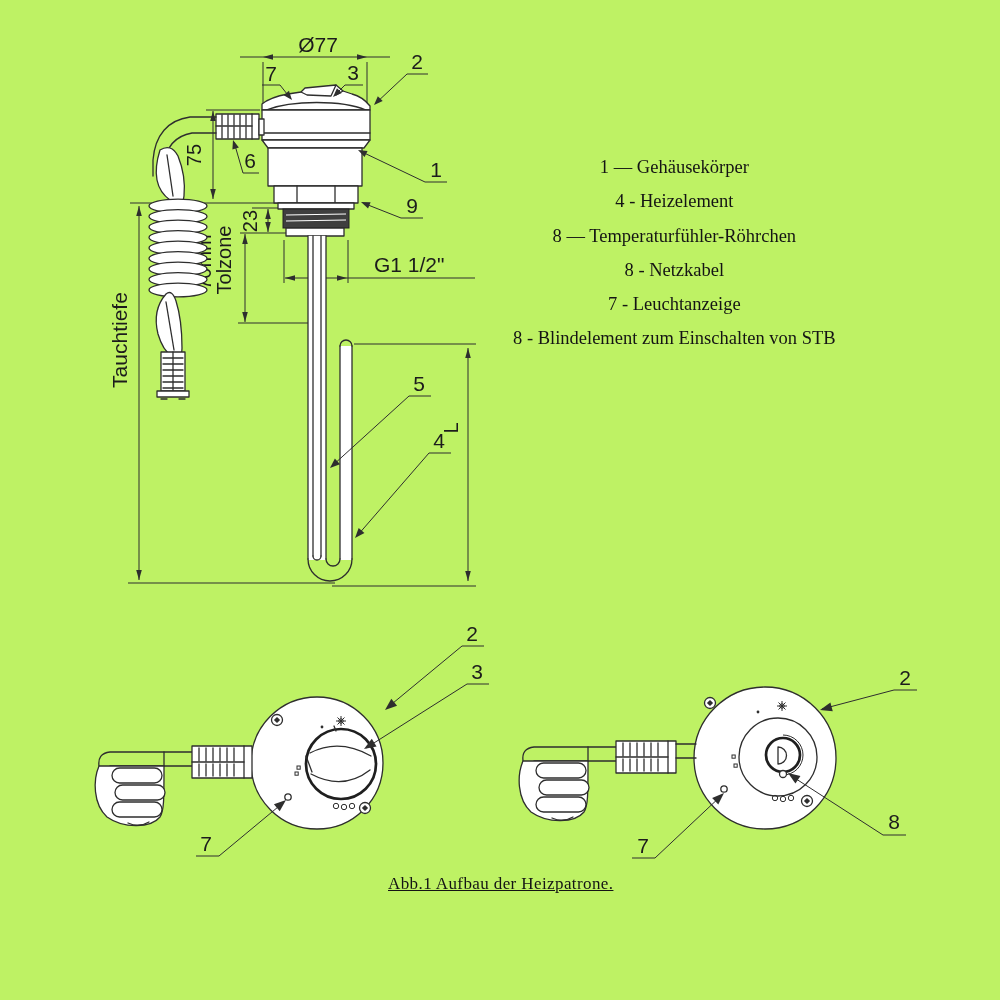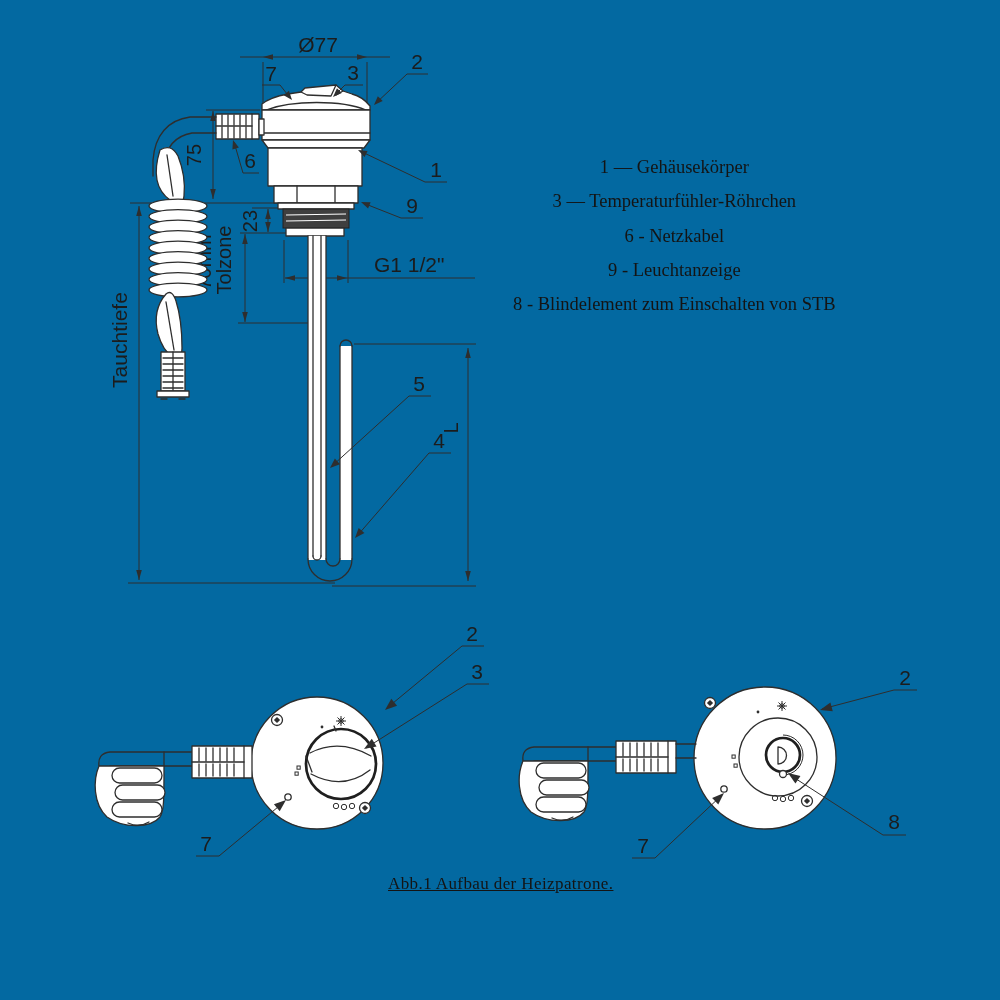--- a/index.html
+++ b/index.html
@@ -1,16 +1,16 @@
 <!DOCTYPE html>
 <html><head>
 <meta charset="utf-8">
 <style>
   html,body{margin:0;padding:0;background:#ffffff;}
-  .page{position:relative;width:1000px;height:1000px;background:#0369a1;overflow:hidden;
+  .page{position:relative;width:1000px;height:1000px;background:#bef264;overflow:hidden;
         font-family:"Liberation Serif", serif;color:#161616;}
   svg{position:absolute;left:0;top:0;}
   .ln{stroke:#2e2e2e;stroke-width:1.3;fill:none;stroke-linecap:round;stroke-linejoin:round;}
   .th{stroke:#2e2e2e;stroke-width:1;fill:none;}
   .bold{stroke:#1f1f1f;stroke-width:2.7;fill:none;}
   .fw{fill:#ffffff;}
   .dk{fill:#3f3f3f;stroke:#222;}
   .ah{fill:#2e2e2e;stroke:none;}
   .wh{stroke:#fff;stroke-width:1.1;fill:none;}
   text.d{font-family:"Liberation Sans",sans-serif;font-size:20px;fill:#1c1c1c;}
@@ -348,21 +348,22 @@
 
     <text class="c" x="643" y="853" text-anchor="middle">7</text>
     <line class="th" x1="632" y1="858" x2="655" y2="858"></line>
     <line class="th" x1="655" y1="858" x2="722" y2="795"></line>
     <polygon class="ah" points="0,0 -12,4.5 -12,-4.5" transform="translate(724,793) rotate(-43)"></polygon>
   </g>
 </svg>
 
 <div class="legend">
   <div>1 — Gehäusekörper</div>
-  <div>3 — Temperaturfühler-Röhrchen</div>
-  <div>6 - Netzkabel</div>
-  <div>9 - Leuchtanzeige</div>
+  <div>4 - Heizelement</div>
+  <div>8 — Temperaturfühler-Röhrchen</div>
+  <div>8 - Netzkabel</div>
+  <div>7 - Leuchtanzeige</div>
   <div>8 - Blindelement zum Einschalten von STB</div>
 </div>
 
 <div class="cap cap-fig">Abb.1 Aufbau der Heizpatrone.</div>
 
 </div>
 
 </body></html>

